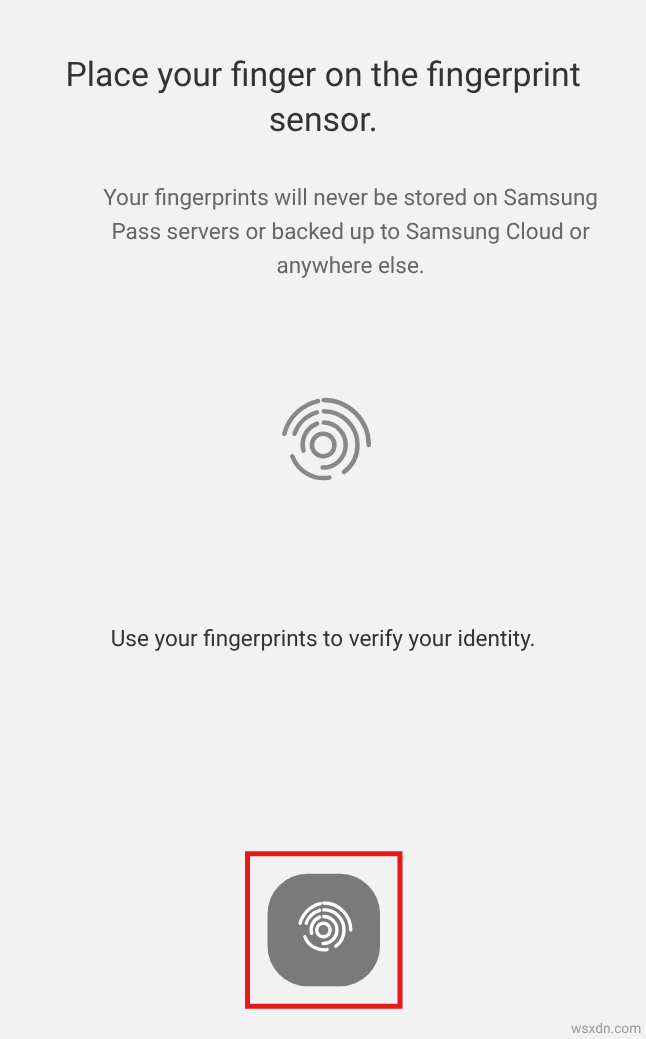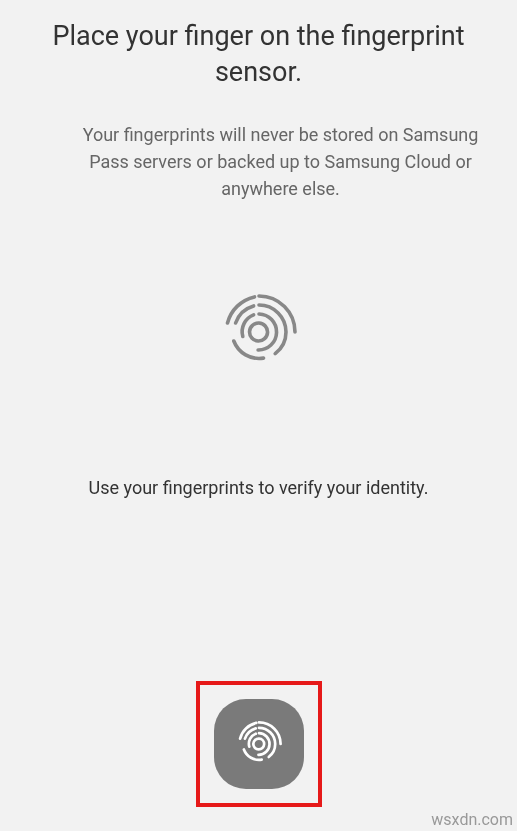--- a/index.html
+++ b/index.html
@@ -18,20 +18,21 @@
       position: relative;
       overflow: hidden;
     }
     .title {
       font-size: 27px;
       color: #333;
       text-align: center;
       padding: 18px 30px 0 30px;
       line-height: 1.35;
       font-weight: 400;
+      margin-top: 24px;
     }
     .subtitle {
       font-size: 18px;
       color: #666;
       text-align: center;
       padding: 30px 28px 0 28px;
       line-height: 1.5;
       margin-left: 44px;
     }
     .fingerprint-large {
@@ -65,21 +66,21 @@
       background: #7a7a7a;
       border-radius: 32px;
       display: flex;
       align-items: center;
       justify-content: center;
     }
     .watermark {
       position: absolute;
       bottom: 2px;
       right: 4px;
-      font-size: 16px;
+      font-size: 11px;
       color: #999;
     }
   </style>
 </head>
 <body>
 
 <h1 class="title">Place your finger on the fingerprint sensor.</h1>
 
 <p class="subtitle">Your fingerprints will never be stored on Samsung Pass servers or backed up to Samsung Cloud or anywhere else.</p>
 

